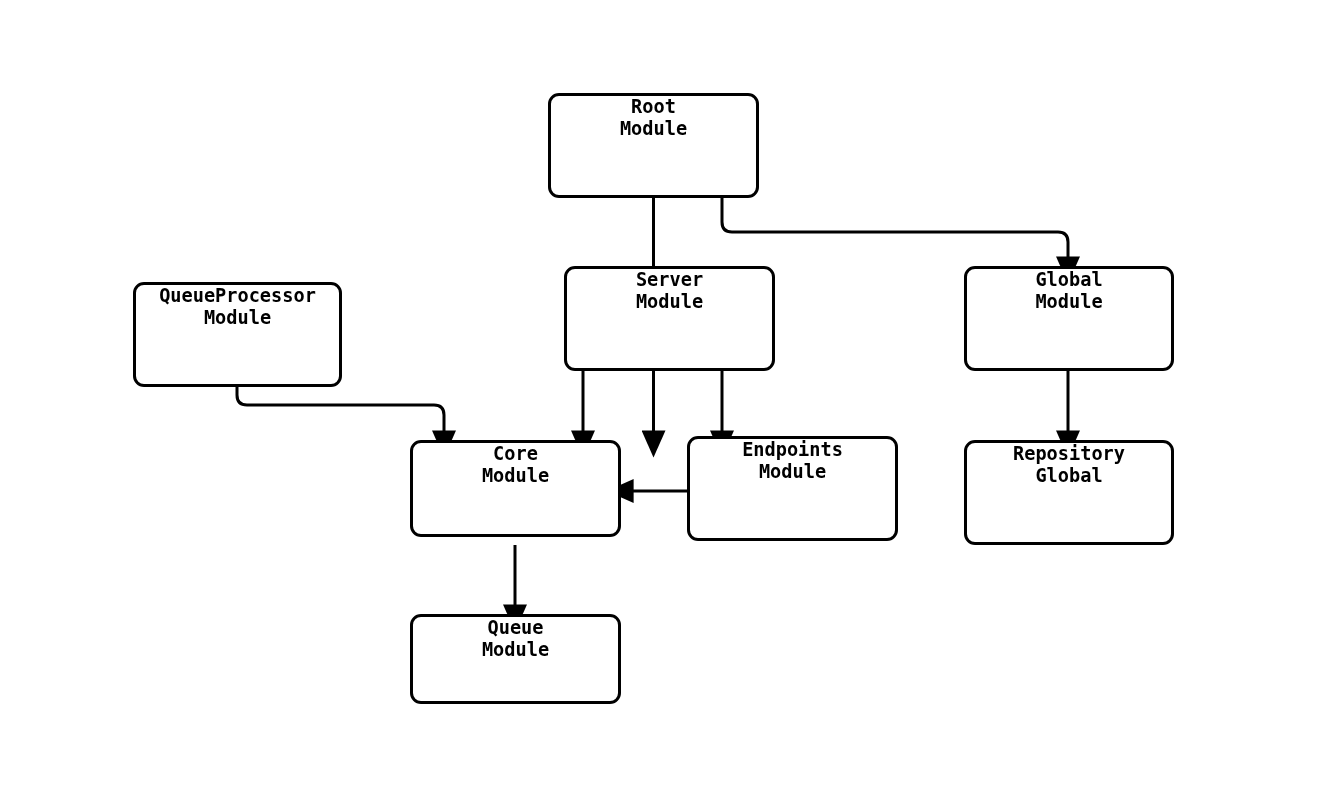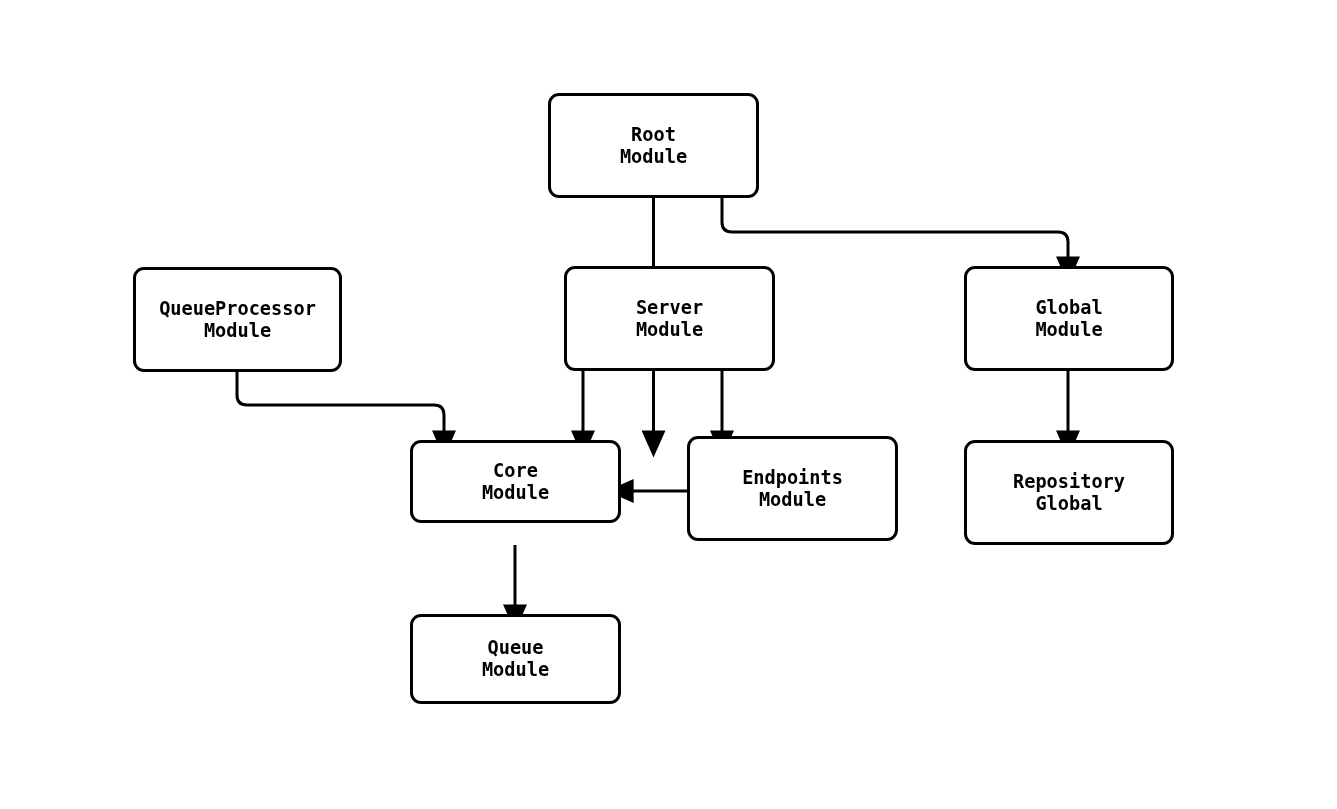--- a/index.html
+++ b/index.html
@@ -25,21 +25,21 @@
   }
   .node {
     position: absolute;
     box-sizing: border-box;
     background: #ffffff;
     border: 3px solid #000000;
     border-radius: 11px;
     display: flex;
     flex-direction: column;
     align-items: center;
-    justify-content: center;
+    justify-content: flex-start;
     z-index: 2;
   }
   .node-label {
     font-family: "DejaVu Sans Mono", "Liberation Mono", monospace;
     font-size: 18.6px;
     line-height: 22px;
     font-weight: 600;
     color: #000000;
     text-align: center;
     white-space: pre;
@@ -69,36 +69,36 @@
       <path marker-end="url(#arrowhead-down)" d="M 687 491 L 633 491"></path>
       <path marker-end="url(#arrowhead-down)" d="M 515 545 L 515 605"></path>
     </g>
   </svg>
 
   <div class="node" style="left:548px; top:93px; width:211px; height:105px;">
     <div class="node-label">Root
 Module</div>
   </div>
 
-  <div class="node" style="left:133px; top:267px; width:209px; height:105px;">
+  <div class="node" style="left:133px; top:282px; width:209px; height:105px;">
     <div class="node-label">QueueProcessor
 Module</div>
   </div>
 
   <div class="node" style="left:548px; top:266px; width:211px; height:105px;margin-left:16px;">
     <div class="node-label">Server
 Module</div>
   </div>
 
   <div class="node" style="left:964px; top:266px; width:210px; height:105px;">
     <div class="node-label">Global
 Module</div>
   </div>
 
-  <div class="node" style="left:410px; top:440px; width:211px; height:83px;">
+  <div class="node" style="left:410px; top:440px; width:211px; height:97px;">
     <div class="node-label">Core
 Module</div>
   </div>
 
   <div class="node" style="left:687px; top:436px; width:211px; height:105px;">
     <div class="node-label">Endpoints
 Module</div>
   </div>
 
   <div class="node" style="left:964px; top:440px; width:210px; height:105px;">

